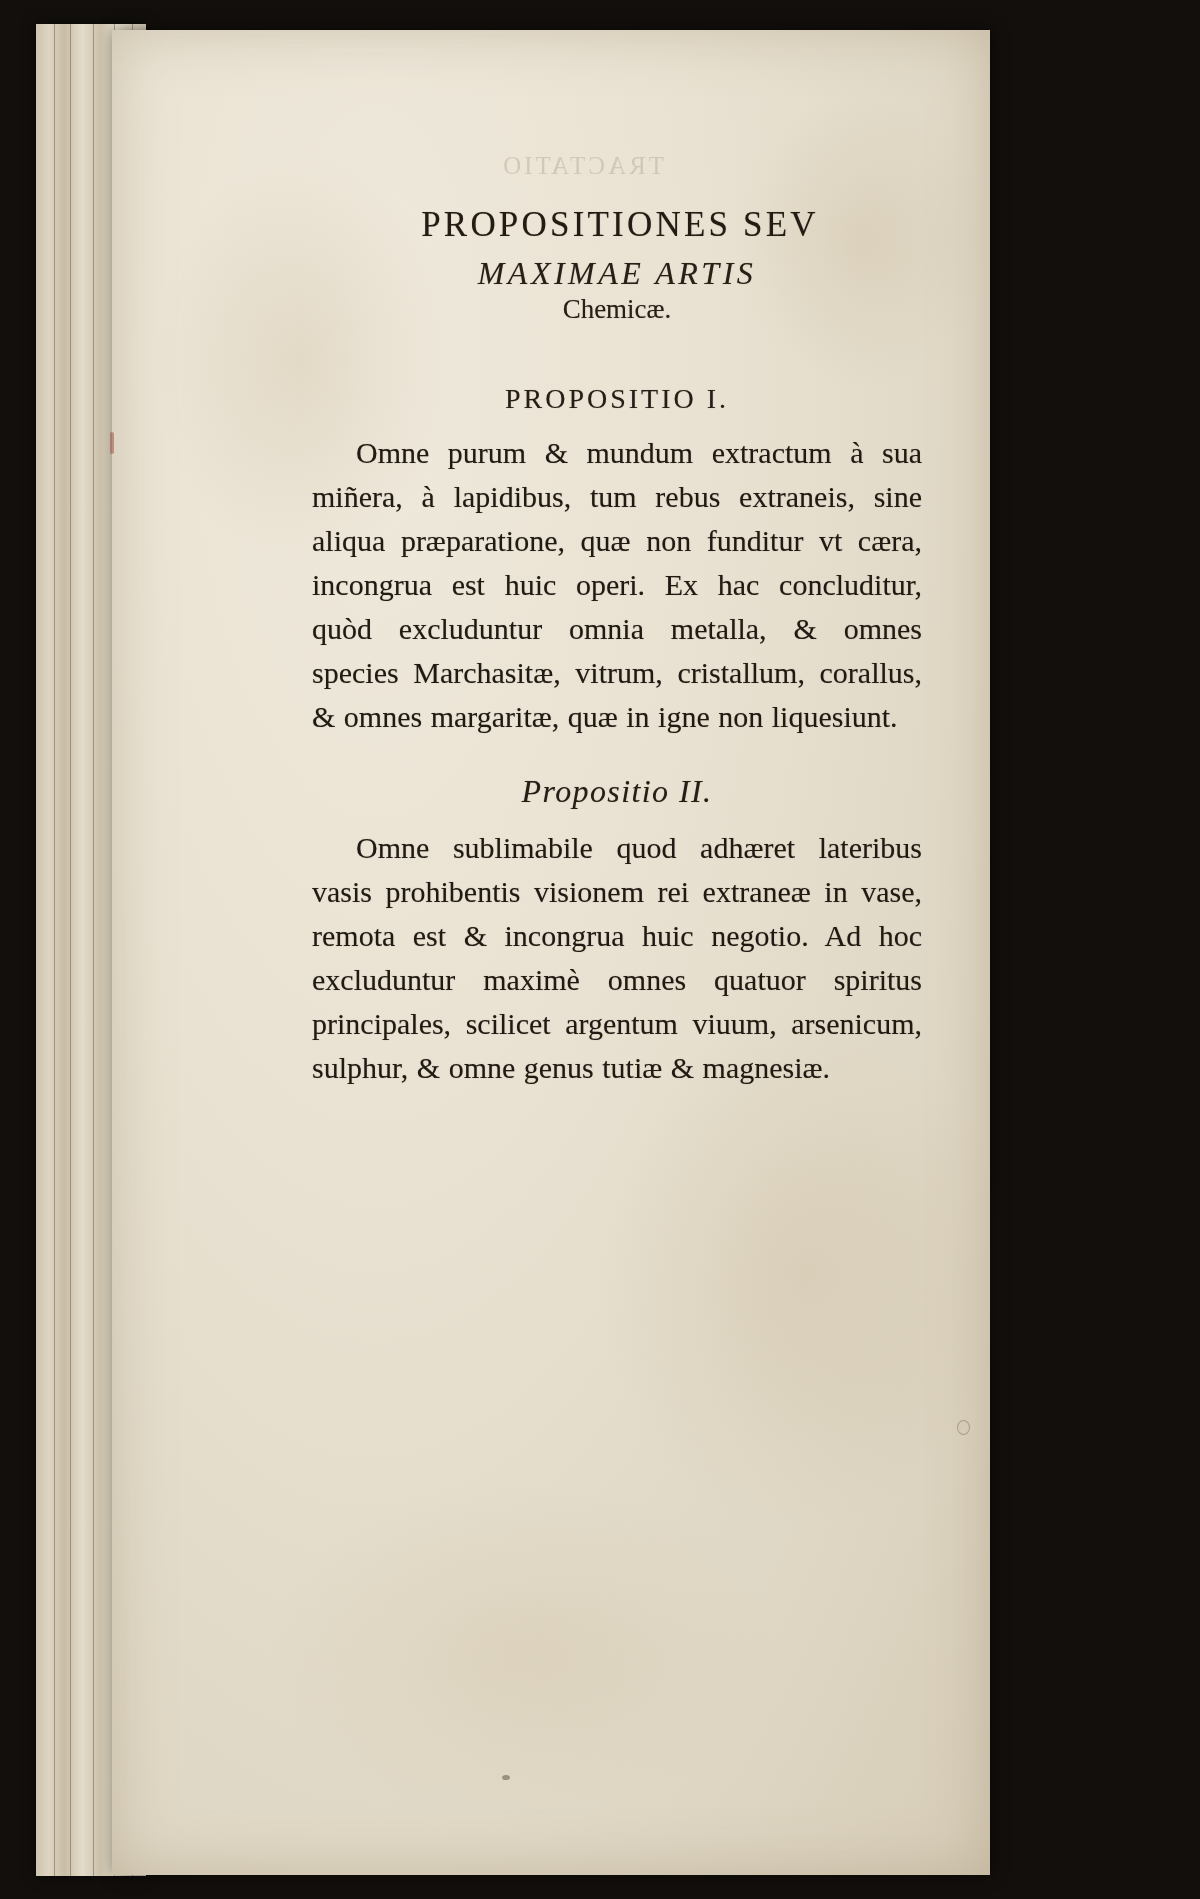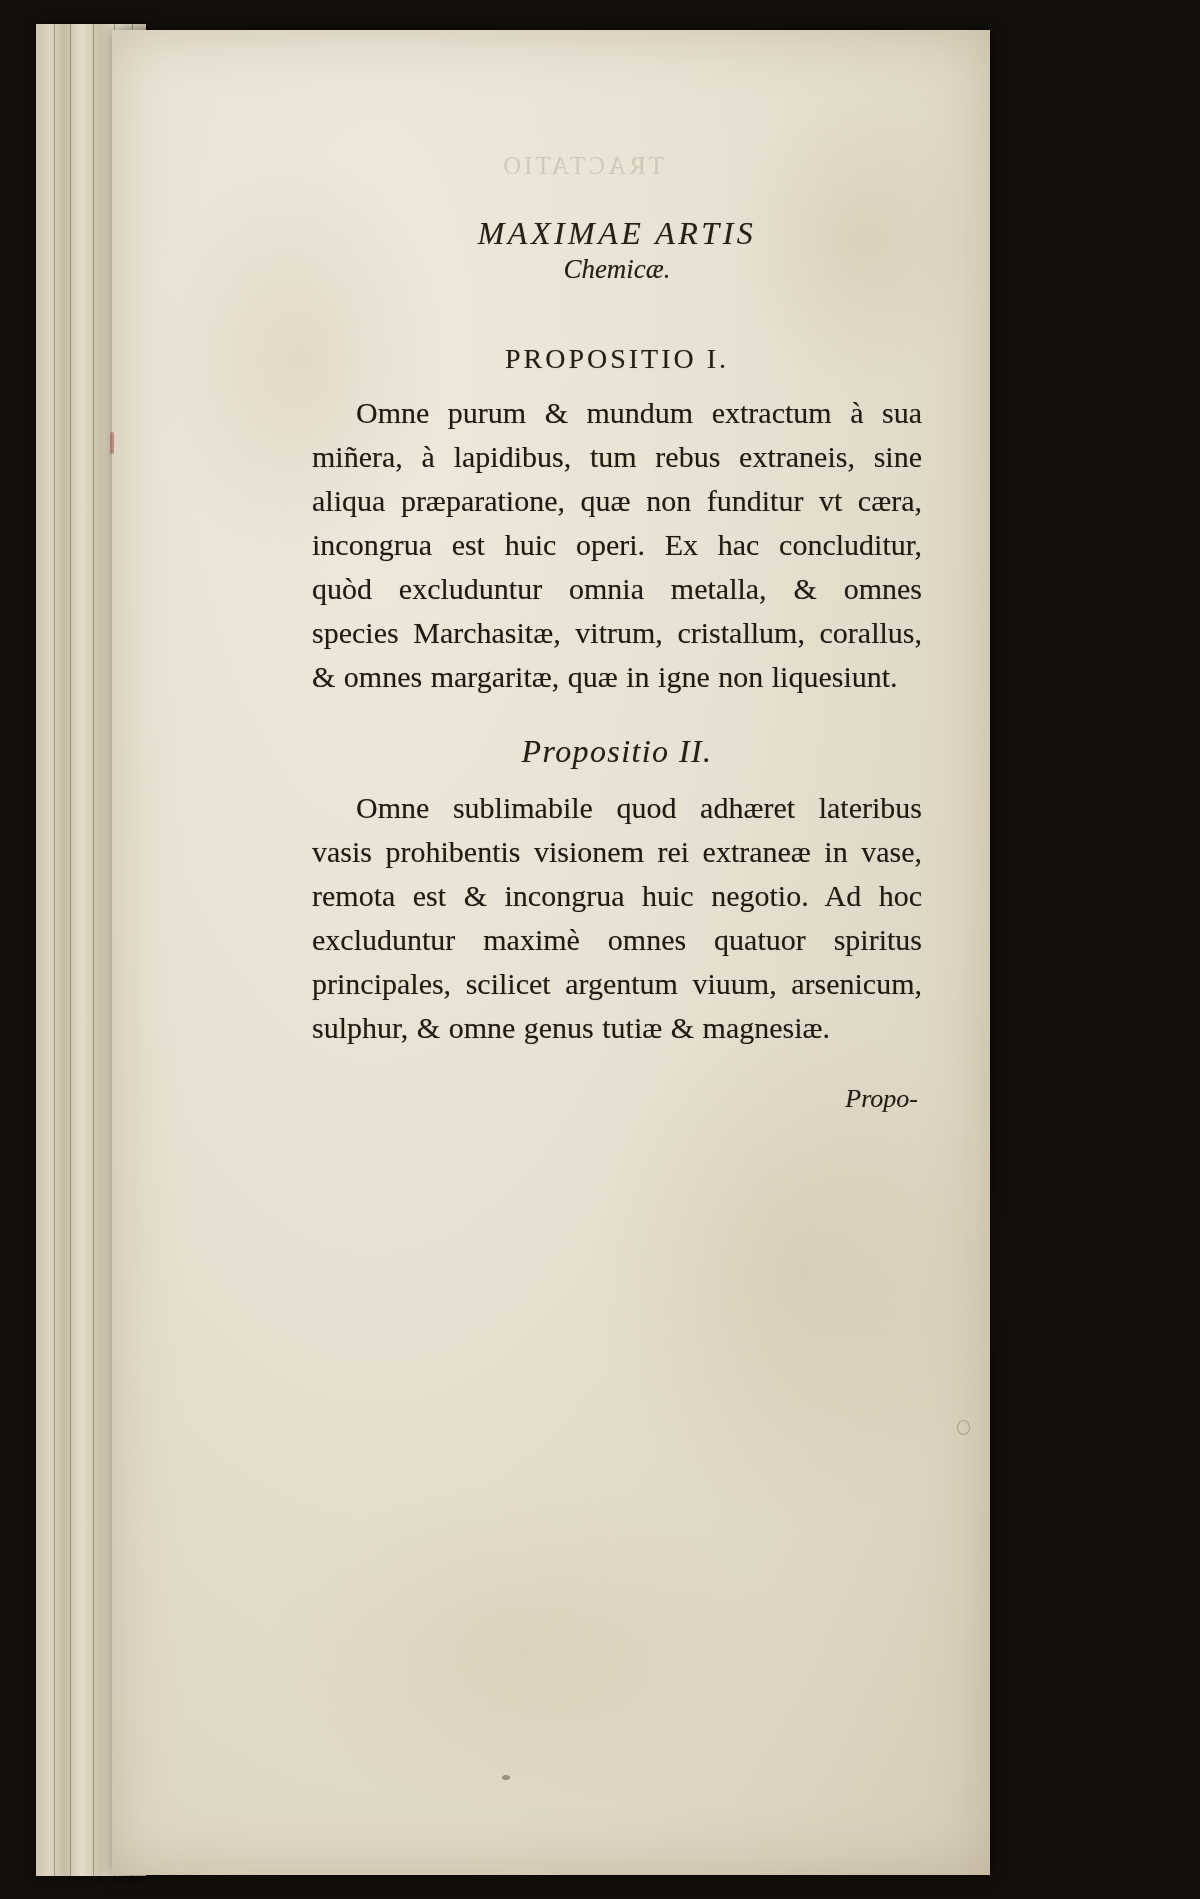--- a/index.html
+++ b/index.html
@@ -111,21 +111,20 @@
   .title-sub {
     font-size: 32px;
     font-style: italic;
     letter-spacing: 3.5px;
     text-align: center;
     margin-top: 10px;
     color: #282016;
   }
   .title-sub2 {
     font-size: 27px;
-    font-style: italic;
     text-align: center;
     margin-top: 2px;
     color: #282016;
   }
 
   .head-1 {
     font-size: 28px;
     letter-spacing: 3px;
     text-align: center;
     margin-top: 58px;
@@ -218,26 +217,26 @@
     <div class="bleed">
       <div>TRACTATIO</div>
     </div>
 
     <div class="red-mark"></div>
     <div class="pinhole"></div>
     <div class="bottom-speck"></div>
 
     <div class="textblock">
 
+      <div class="title-main">PROPOSITIONES SEV</div>
       <div class="title-sub">MAXIMAE  ARTIS</div>
       <div class="title-sub2">Chemicæ.</div>
 
       <div class="head-1">PROPOSITIO  I.</div>
       <div class="para">Omne purum &amp; mundum extractum à sua miñera, à lapidibus, tum rebus extraneis, sine aliqua præparatione, quæ non funditur vt cæra, incongrua est huic operi. Ex hac concluditur, quòd excluduntur omnia metalla, &amp; omnes species Marchasitæ, vitrum, cristallum, corallus, &amp; omnes margaritæ, quæ in igne non liquesiunt.</div>
 
       <div class="head-2">Propositio  II.</div>
       <div class="para p2">Omne sublimabile quod adhæret lateribus vasis prohibentis visionem rei extraneæ in vase, remota est &amp; incongrua huic negotio. Ad hoc excluduntur maximè omnes quatuor spiritus principales, scilicet argentum viuum, arsenicum, sulphur, &amp; omne genus tutiæ &amp; magnesiæ.</div>
 
-      <div class="catchword">Propo-</div>
     </div>
 
   </div>
 </div>
 
 </body></html>

